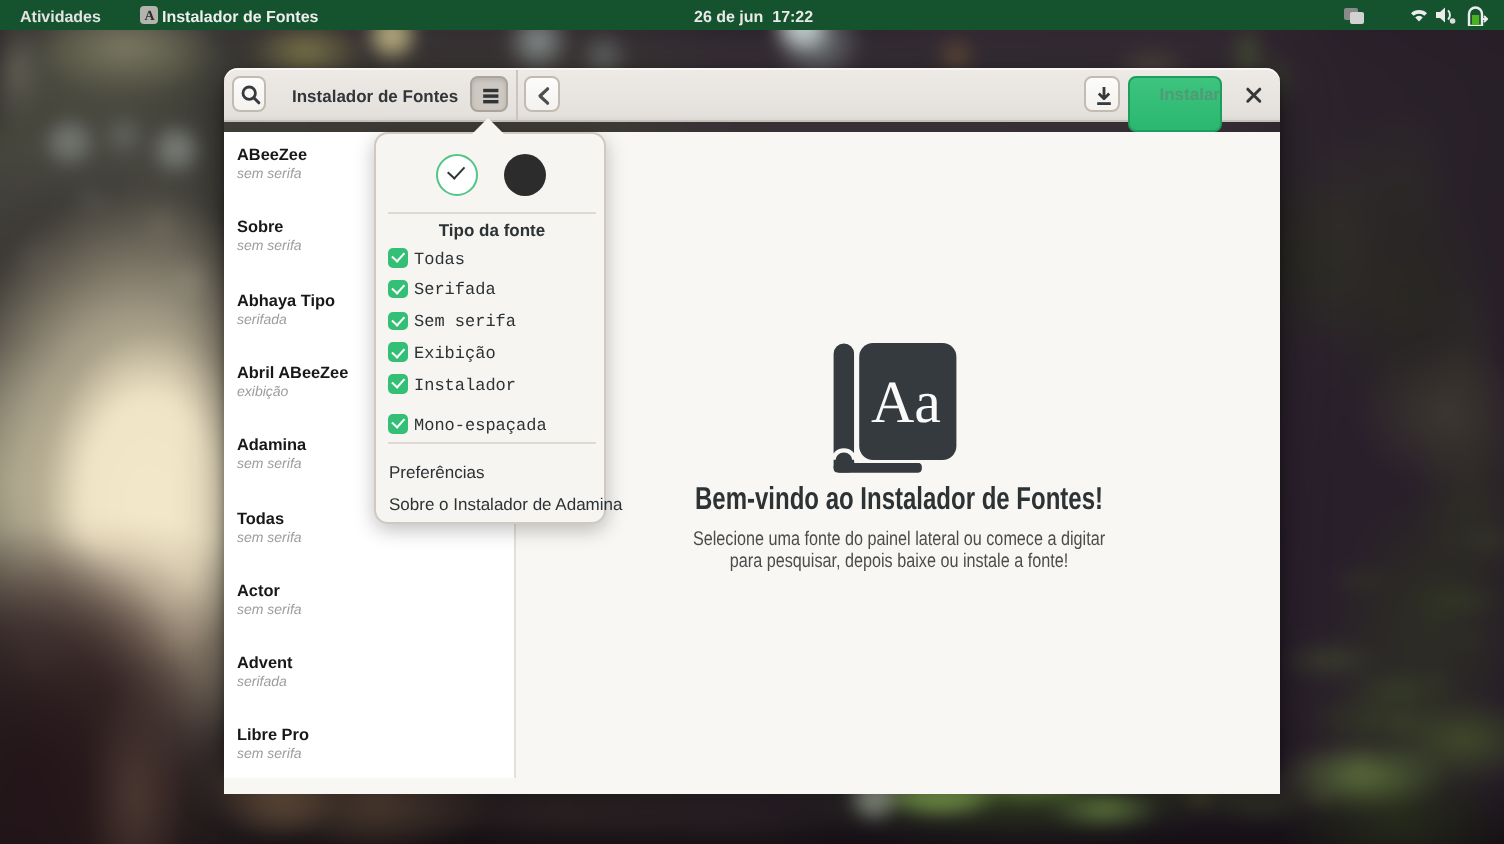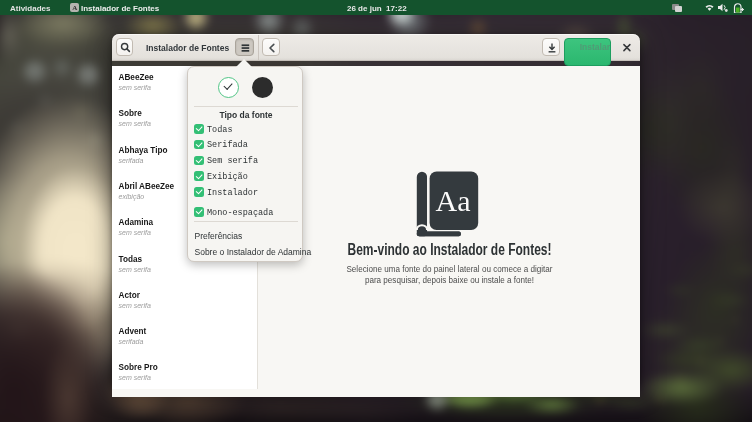--- a/index.html
+++ b/index.html
@@ -264,21 +264,21 @@
         </div>
         <div class="fitem" style="top:224.8px">
           <div class="n">Actor</div>
           <div class="s">sem serifa</div>
         </div>
         <div class="fitem" style="top:261.1px">
           <div class="n">Advent</div>
           <div class="s">serifada</div>
         </div>
         <div class="fitem" style="top:297.4px">
-          <div class="n">Sobre Pro</div>
+          <div class="n">Libre Pro</div>
           <div class="s">sem serifa</div>
         </div>
       </div>
       <div id="welcome">
         <svg id="bigicon" width="63" height="66" viewBox="0 0 63 66">
           <path d="M0.8 5.95 A5.15 5.15 0 0 1 11.1 5.95 L11.1 62 A3 3 0 0 1 8.1 65.2 L3.8 65.2 A3 3 0 0 1 0.8 62.2 Z" fill="#343a3e"></path>
           <path d="M3.8 60.5 L43 60.5 A1.8 1.8 0 0 1 44.8 62.3 L44.8 63.4 A1.8 1.8 0 0 1 43 65.2 L3.8 65.2 A3 3 0 0 1 0.8 62.2 L0.8 63.5 A3 3 0 0 1 3.8 60.5 Z" fill="#343a3e"></path>
           <rect x="0.8" y="60.5" width="44" height="4.7" rx="2" fill="#343a3e"></rect>
           <path d="M0.8 58.9 A5.15 4.7 0 0 1 11.1 58.9" stroke="#f8f7f4" stroke-width="2.1" fill="none"></path>
           <rect x="11.1" y="0" width="2.5" height="59.6" fill="#f8f7f4"></rect>

